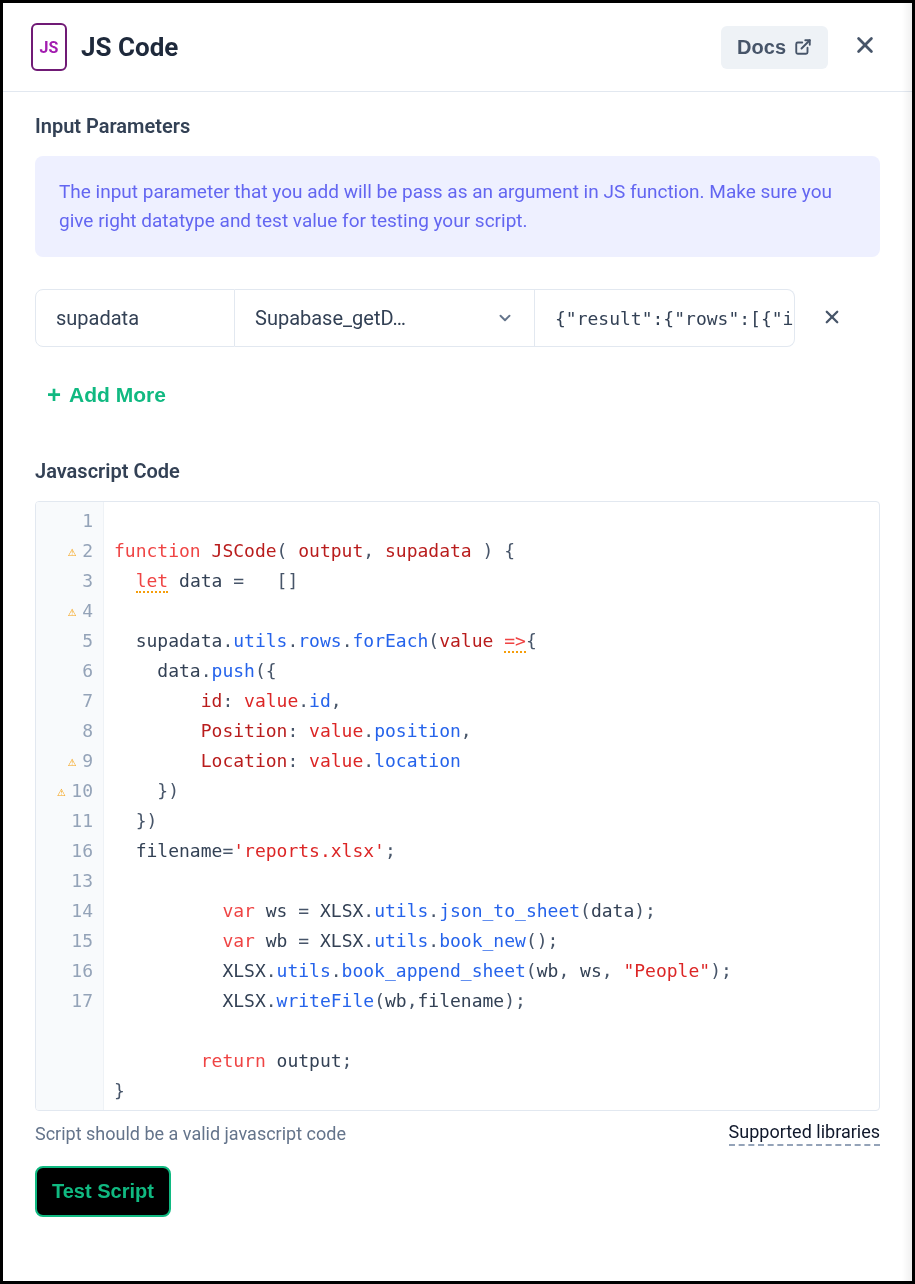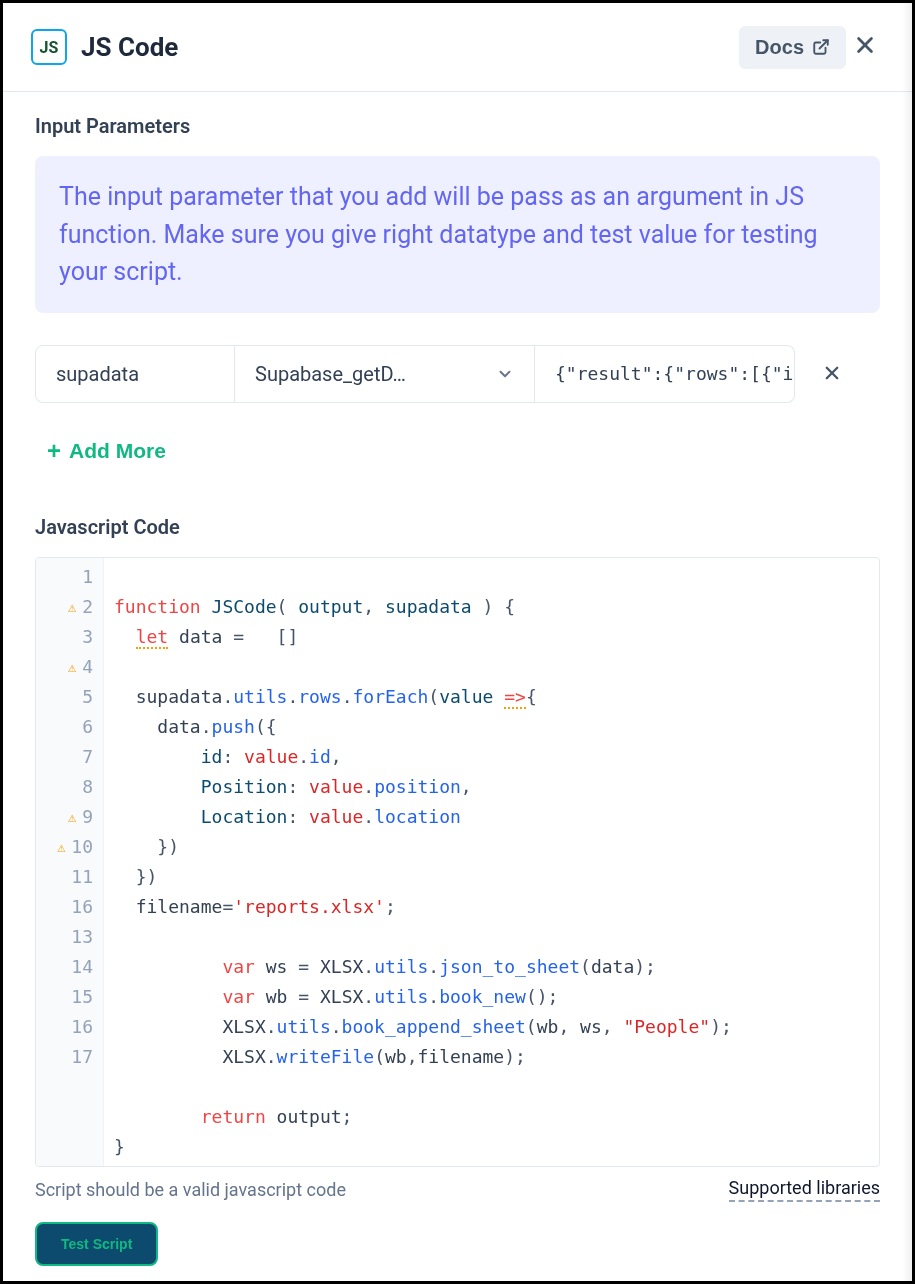--- a/index.html
+++ b/index.html
@@ -1,62 +1,62 @@
 <!DOCTYPE html>
 <html><head>
 <meta charset="utf-8">
 <style>
   * { box-sizing: border-box; margin: 0; padding: 0; }
   html, body { width: 915px; height: 1284px; font-family: -apple-system, BlinkMacSystemFont, "Segoe UI", Roboto, sans-serif; color: #334155; background: #fff; }
   .outer { border: 3px solid #000; width: 915px; height: 1284px; position: relative; overflow: hidden; }
   .scrollshadow { position:absolute; top:0; right:0; width:10px; height:100%; background: linear-gradient(to left, rgba(0,0,0,.06), transparent); pointer-events:none; }
 
   .header { display:flex; align-items:center; padding: 20px 28px 20px 28px; border-bottom: 1px solid #e2e8f0; }
-  .js-badge { width: 36px; height: 36px; border: 2px solid #0ea5e9; border-radius: 6px; display:flex; align-items:center; justify-content:center; color:#14532d; font-weight:700; font-size:16px; margin-right: 14px; }
+  .js-badge { width: 36px; height: 48px; border: 2px solid #701a75; border-radius: 6px; display:flex; align-items:center; justify-content:center; color:#a21caf; font-weight:700; font-size:16px; margin-right: 14px; }
   .title { font-size: 26px; font-weight: 700; color:#1e293b; }
-  .header-right { margin-left:auto; display:flex; align-items:center; }
+  .header-right { margin-left:auto; display:flex; align-items:center; gap: 18px; }
   .docs-btn { background:#eef2f6; border:none; border-radius:6px; padding: 10px 16px; font-size:20px; font-weight:600; color:#475569; display:flex; align-items:center; gap:8px; cursor:pointer; }
   .close-btn { background:none; border:none; font-size:28px; font-weight:700; color:#475569; cursor:pointer; padding: 8px; }
 
   .body { padding: 22px 32px; }
   .section-title { font-size: 20px; font-weight: 600; color:#334155; margin-bottom: 18px; }
 
-  .info-box { background:#eef0ff; border-radius:8px; padding: 22px 24px; font-size:25px; line-height:1.5; color:#6366f1; margin-bottom: 32px; }
+  .info-box { background:#eef0ff; border-radius:8px; padding: 22px 24px; font-size:19px; line-height:1.5; color:#6366f1; margin-bottom: 32px; }
 
   .param-row { display:flex; gap:0; margin-bottom: 28px; align-items:stretch; }
   .param-cell { border:1px solid #e2e8f0; padding: 16px 20px; font-size:20px; color:#334155; background:#fff; display:flex; align-items:center; }
   .param-cell.first { border-radius:8px 0 0 8px; width: 200px; }
   .param-cell.mid { border-left:none; width: 300px; justify-content:space-between; }
   .param-cell.last { border-left:none; border-radius:0 8px 8px 0; width: 260px; font-family: ui-monospace, SFMono-Regular, Menlo, monospace; font-size:18px; white-space:nowrap; overflow:hidden; }
   .param-remove { background:none; border:none; font-size:24px; font-weight:700; color:#475569; cursor:pointer; padding: 0 10px; margin-left: 18px; align-self:center; }
 
   .add-more { background:none; border:none; color:#10b981; font-size:21px; font-weight:600; cursor:pointer; display:flex; align-items:center; gap:8px; padding: 6px 12px; margin-bottom: 44px; }
 
   .editor-wrap { border:1px solid #e2e8f0; border-radius:4px; overflow:hidden; }
   .editor { display:flex; font-family: ui-monospace, SFMono-Regular, Menlo, Consolas, monospace; font-size:18px; line-height: 30px; }
   .gutter { background:#f8fafc; color:#94a3b8; text-align:right; padding: 4px 10px 4px 6px; user-select:none; border-right:1px solid #eef2f6; min-width: 68px; }
   .gutter-row { display:flex; align-items:center; justify-content:flex-end; gap:6px; height:30px; }
   .warn { color:#f59e0b; font-size:14px; }
   .code { padding: 4px 10px; white-space:pre; color:#334155; }
 
   
   .tk-kw  { color:#ef4444; }            
   .tk-fn  { color:#334155; }            
-  .tk-decl{ color:#0c4a6e; }            
+  .tk-decl{ color:#b91c1c; }            
   .tk-prop{ color:#2563eb; }            
   .tk-call{ color:#2563eb; }            
   .tk-pun { color:#475569; }
   .tk-str { color:#dc2626; }
   .tk-val { color:#dc2626; }            
   .tk-underline { border-bottom: 2px dotted #f59e0b; }
 
   .editor-footer { display:flex; justify-content:space-between; align-items:center; margin-top: 10px; font-size:18px; color:#64748b; }
   .sup-lib { color:#0f172a; border-bottom: 2px dashed #94a3b8; padding-bottom:2px; cursor:pointer; }
 
-  .test-btn { margin-top: 20px; border:2px solid #10b981; color:#10b981; background:#0c4a6e; border-radius:8px; padding: 12px 24px; font-size:14px; font-weight:600; cursor:pointer; }
+  .test-btn { margin-top: 20px; border:2px solid #10b981; color:#10b981; background:#000000; border-radius:8px; padding: 12px 15px; font-size:20px; font-weight:600; cursor:pointer; }
 
   .chev { width:18px; height:18px; }
   .ext  { width:18px; height:18px; }
 </style>
 </head>
 <body>
 
 <div class="outer">
   <div class="scrollshadow"></div>
 

